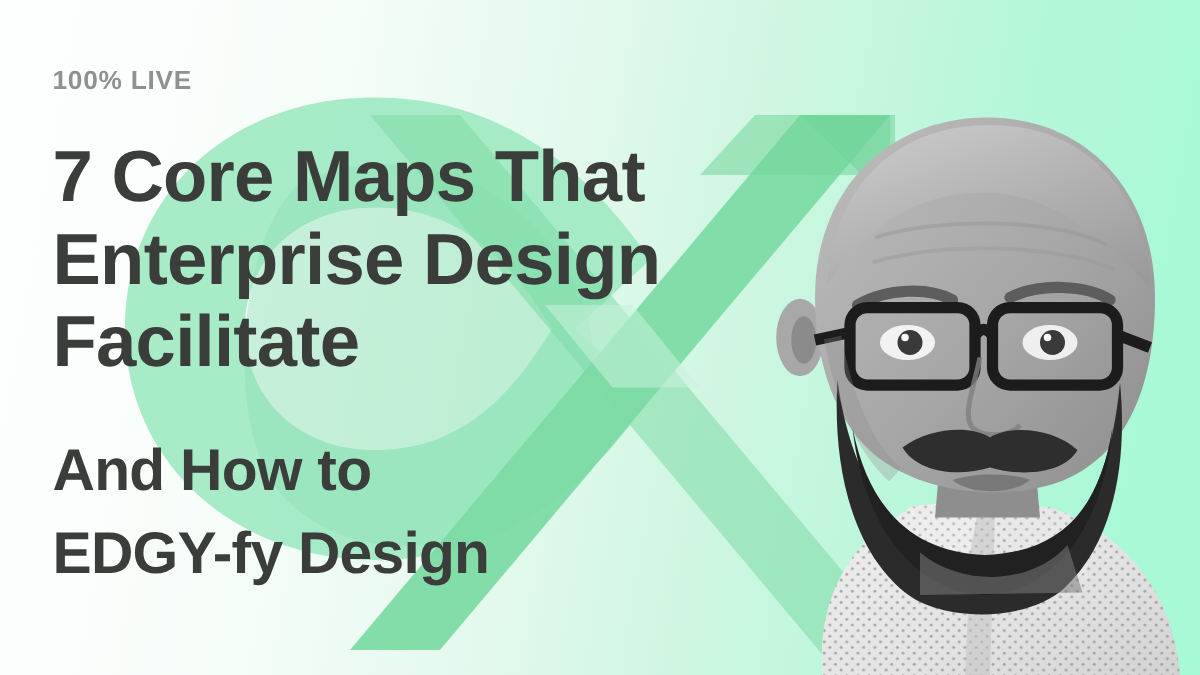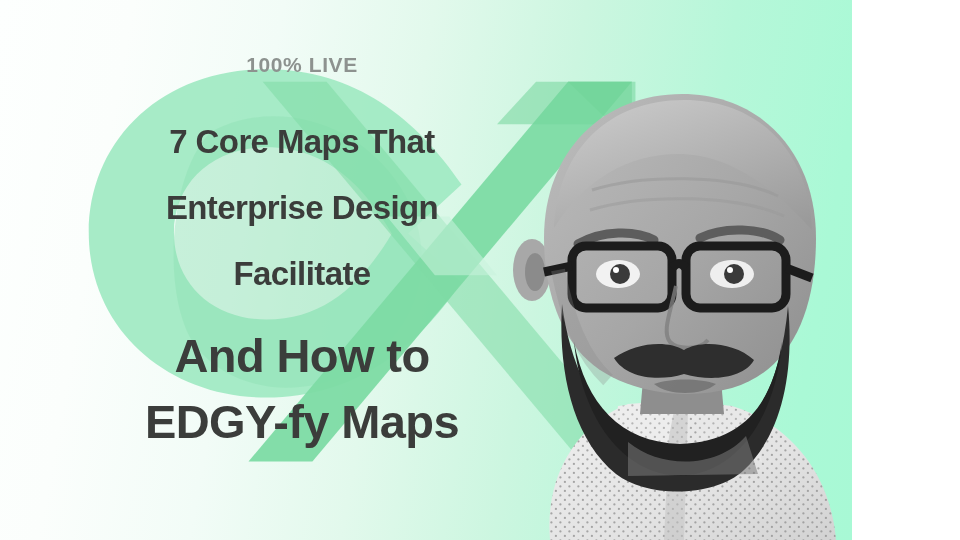--- a/index.html
+++ b/index.html
@@ -2,34 +2,33 @@
 <html><head>
 <meta charset="utf-8">
 <style>
   html, body {
     margin: 0;
     padding: 0;
     background: #ffffff;
   }
   #slide {
     position: relative;
-    width: 852px;
+    width: 960px;
     height: 540px;
     overflow: hidden;
     font-family: "Liberation Sans", sans-serif;
     background: linear-gradient(100deg,
         #fdfffe 0%,
         #fbfefc 14%,
         #f2fcf7 30%,
         #e2f9ec 46%,
         #ccf6e0 62%,
         #b6f7d9 78%,
         #aaf9d6 92%,
         #a8f9d5 100%);
-    text-align: center;
   }
 
   
   .wm {
     position: absolute;
     inset: 0;
     pointer-events: none;
   }
 
   
@@ -51,34 +50,34 @@
   }
   .eyebrow {
     font-size: 21px;
     font-weight: bold;
     letter-spacing: 0.6px;
     color: #8d928f;
     line-height: 1;
     margin: 0 0 34px 0;
   }
   .headline {
-    font-size: 33px;
+    font-size: 58px;
     font-weight: bold;
     line-height: 66px;
     letter-spacing: -0.6px;
     color: #3b3d3b;
     margin: 0;
   }
   .subhead {
     font-size: 47px;
     font-weight: bold;
     line-height: 66px;
     letter-spacing: -0.6px;
     color: #3b3d3b;
-    margin: 16px 0 0 0;
+    margin: 36px 0 0 0;
   }
   .line { display: block; white-space: nowrap; }
 </style>
 </head>
 <body>
 
 <div id="slide">
 
   <svg class="wm" viewBox="0 0 960 540" preserveAspectRatio="none" aria-hidden="true">
     <defs>
@@ -244,18 +243,18 @@
     <div class="eyebrow">100% LIVE</div>
 
     <h1 class="headline">
       <span class="line">7 Core Maps That</span>
       <span class="line">Enterprise Design</span>
       <span class="line">Facilitate</span>
     </h1>
 
     <h2 class="subhead">
       <span class="line">And How to</span>
-      <span class="line">EDGY-fy Maps</span>
+      <span class="line">EDGY-fy Design</span>
     </h2>
 
   </div>
 
 </div>
 
 </body></html>

